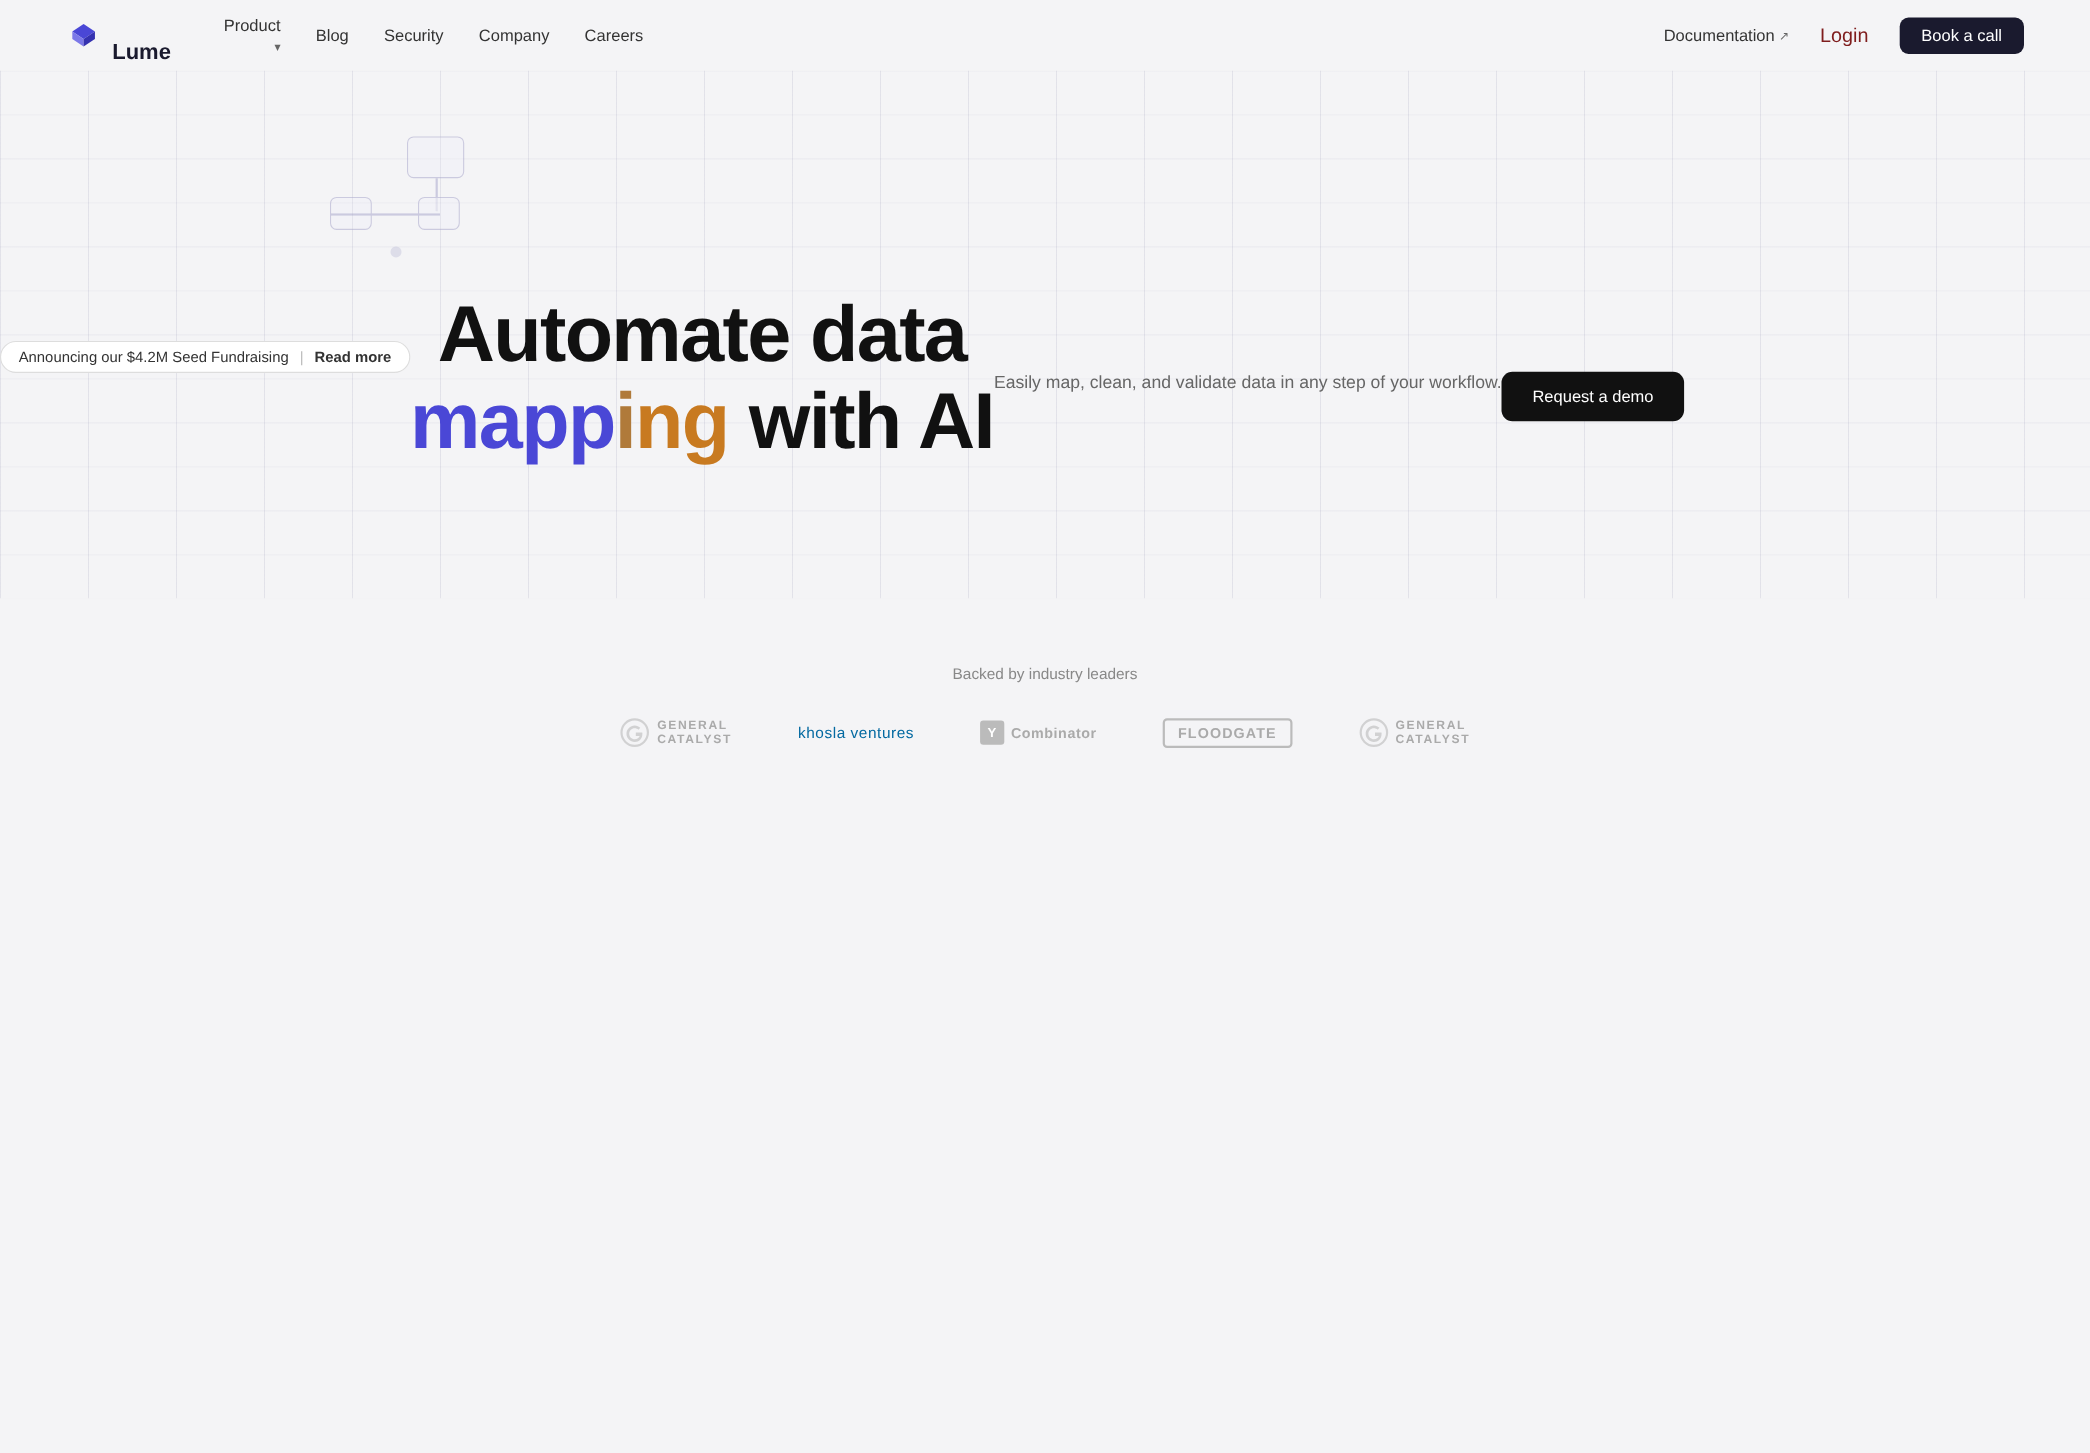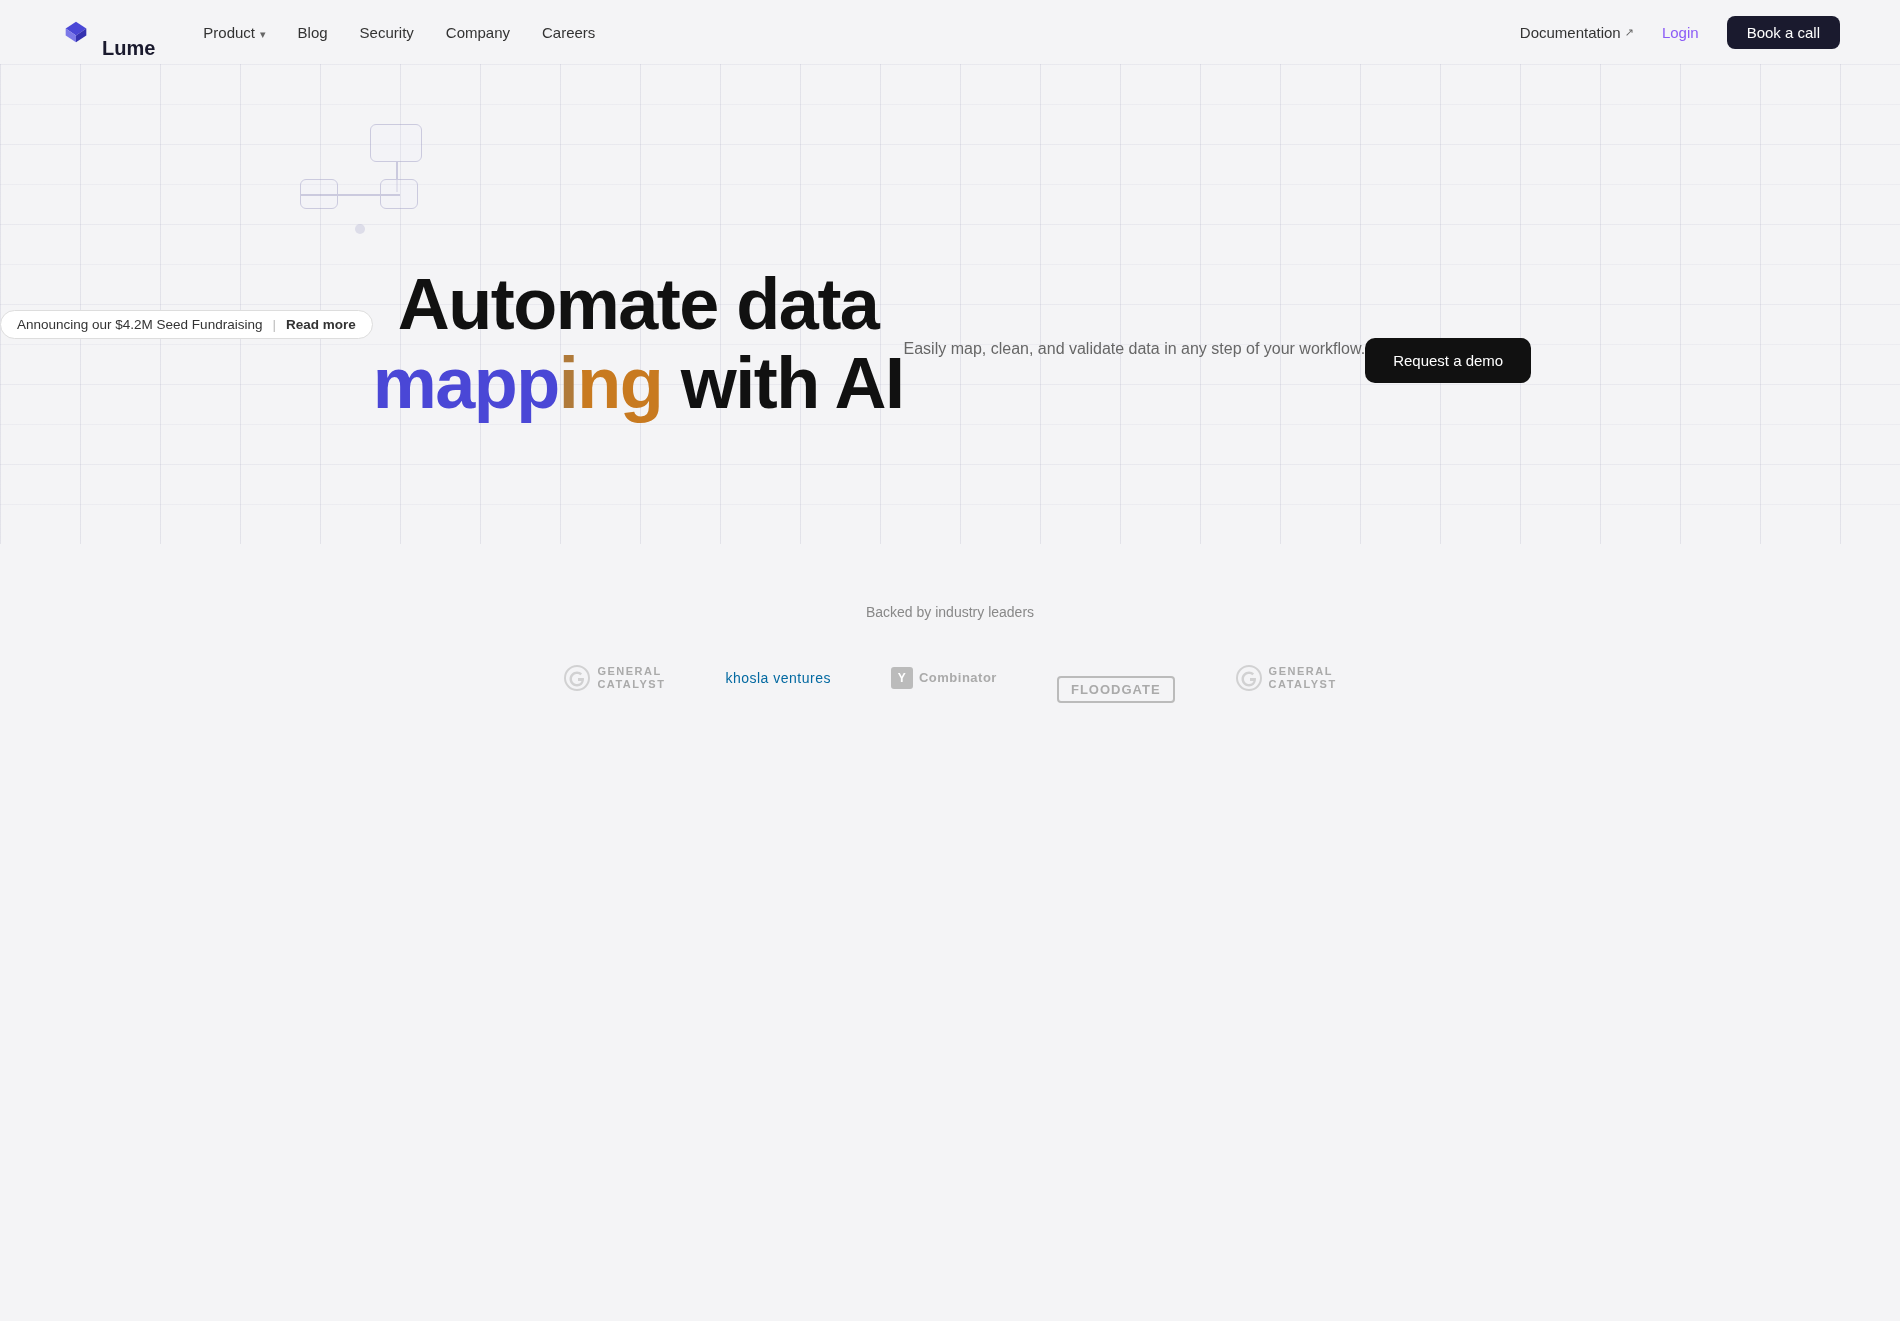--- a/index.html
+++ b/index.html
@@ -51,37 +51,38 @@
     .nav-link {
       font-size: 15px;
       color: #333;
       text-decoration: none;
       padding: 6px 12px;
       border-radius: 6px;
       display: flex;
       align-items: flex-end;
       gap: 4px;
       cursor: pointer;
+      flex-direction: column;
     }
     .nav-right {
       display: flex;
       align-items: center;
       gap: 16px;
     }
     .nav-docs {
       font-size: 15px;
       color: #333;
       text-decoration: none;
       display: flex;
       align-items: center;
       gap: 4px;
     }
     .nav-login {
-      font-size: 15px;
-      color: #8b5cf6;
+      font-size: 18px;
+      color: #7f1d1d;
       text-decoration: none;
       padding: 6px 12px;
     }
     .nav-book-call {
       font-size: 15px;
       color: #fff;
       background: #1a1a2e;
       border: none;
       padding: 8px 20px;
       border-radius: 8px;
@@ -225,21 +226,20 @@
 
     
     .floodgate-badge {
       border: 2px solid #bbb;
       padding: 4px 12px;
       border-radius: 4px;
       font-size: 13px;
       font-weight: 800;
       letter-spacing: 1px;
       color: #aaa;
-      margin-top: 24px;
     }
 
     
     .yc-logo {
       display: flex;
       align-items: center;
       gap: 6px;
     }
     .yc-box {
       background: #bbb;

